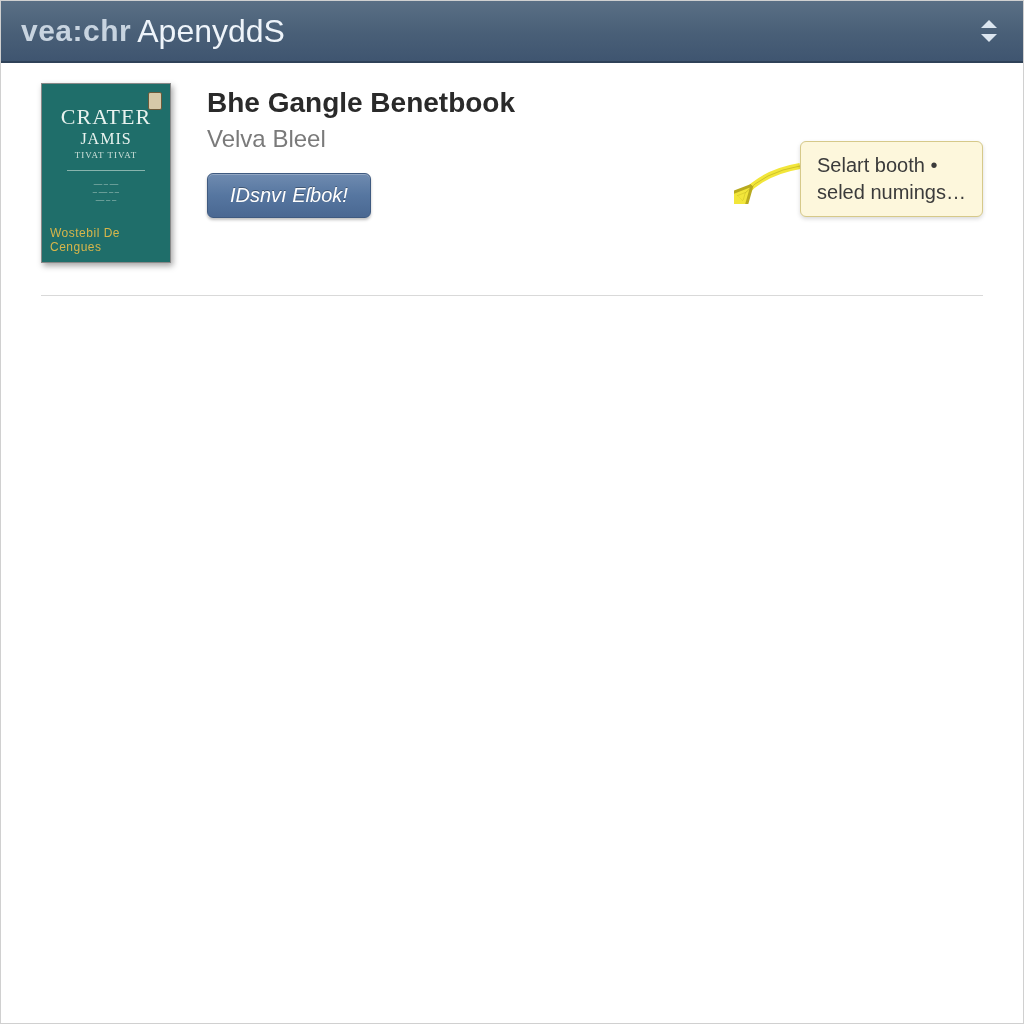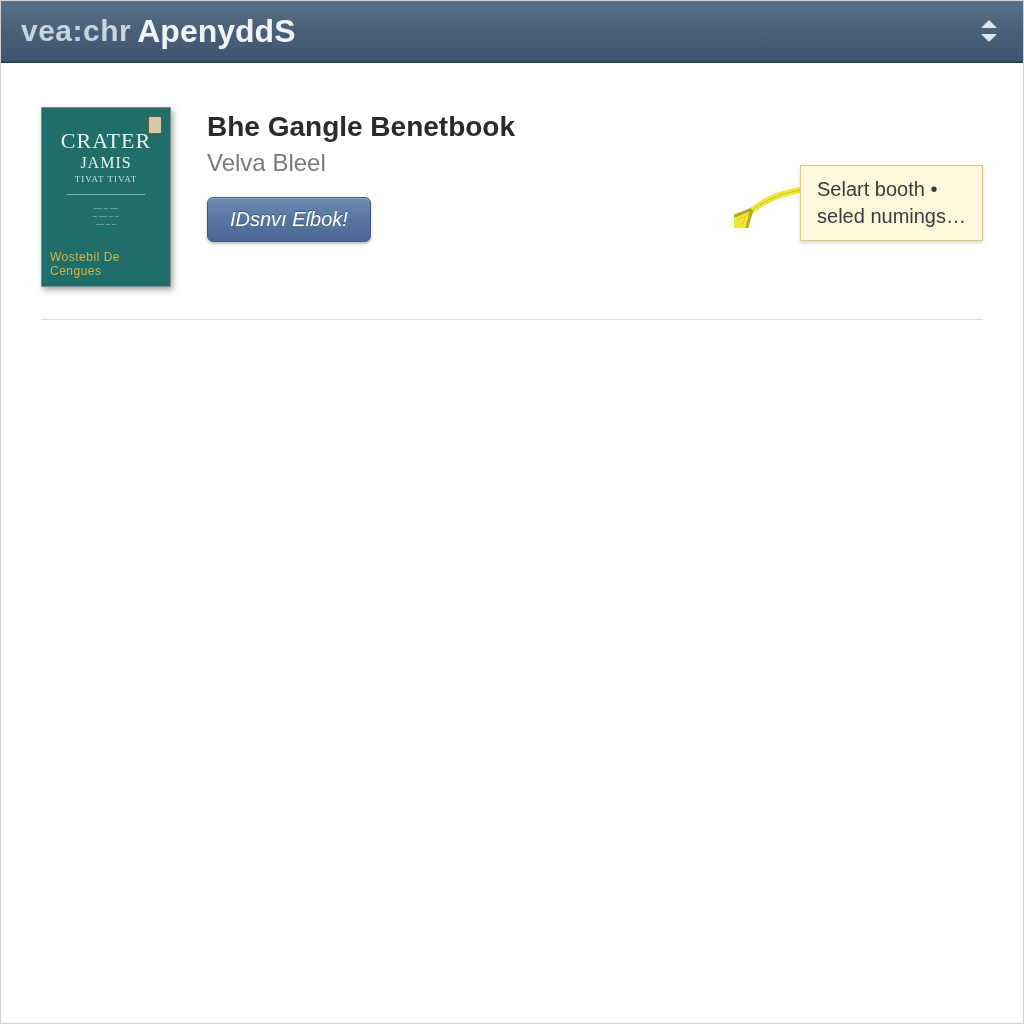--- a/index.html
+++ b/index.html
@@ -26,21 +26,21 @@
     position: relative;
   }
   .header-prefix {
     font-size: 30px;
     font-weight: 700;
     color: #c8d4e0;
     letter-spacing: 0.5px;
   }
   .header-title {
     font-size: 32px;
-    font-weight: 700;
+    font-weight: 400;
     color: #eef4fa;
     margin-left: 6px;
   }
   .header-actions {
     margin-left: auto;
     display: flex;
     flex-direction: column;
     align-items: center;
     justify-content: center;
     gap: 6px;
@@ -49,21 +49,21 @@
   .chev {
     width: 0; height: 0;
     border-left: 8px solid transparent;
     border-right: 8px solid transparent;
   }
   .chev-up { border-bottom: 8px solid #dce6f0; }
   .chev-down { border-top: 8px solid #dce6f0; }
 
   
   .content {
-    padding: 44px 40px 0 40px;
+    padding: 20px 40px 0 40px;
   }
   .book-row {
     display: flex;
     align-items: flex-start;
     gap: 36px;
     padding-bottom: 32px;
     border-bottom: 1px solid #d9d9d9;
     position: relative;
   }
 
@@ -162,21 +162,21 @@
     position: absolute;
     right: 0px;
     top: 58px;
     display: flex;
     align-items: center;
   }
   .arrow-svg { margin-right: -4px; }
   .tooltip-box {
     background: #fdf7dc;
     border: 1px solid #d6c98a;
-    border-radius: 0;
+    border-radius: 6px;
     padding: 10px 16px;
     font-size: 20px;
     color: #3b3b3b;
     line-height: 1.35;
     box-shadow: 0 2px 4px rgba(0,0,0,0.15);
     white-space: nowrap;
   }
 </style>
 </head>
 <body>

